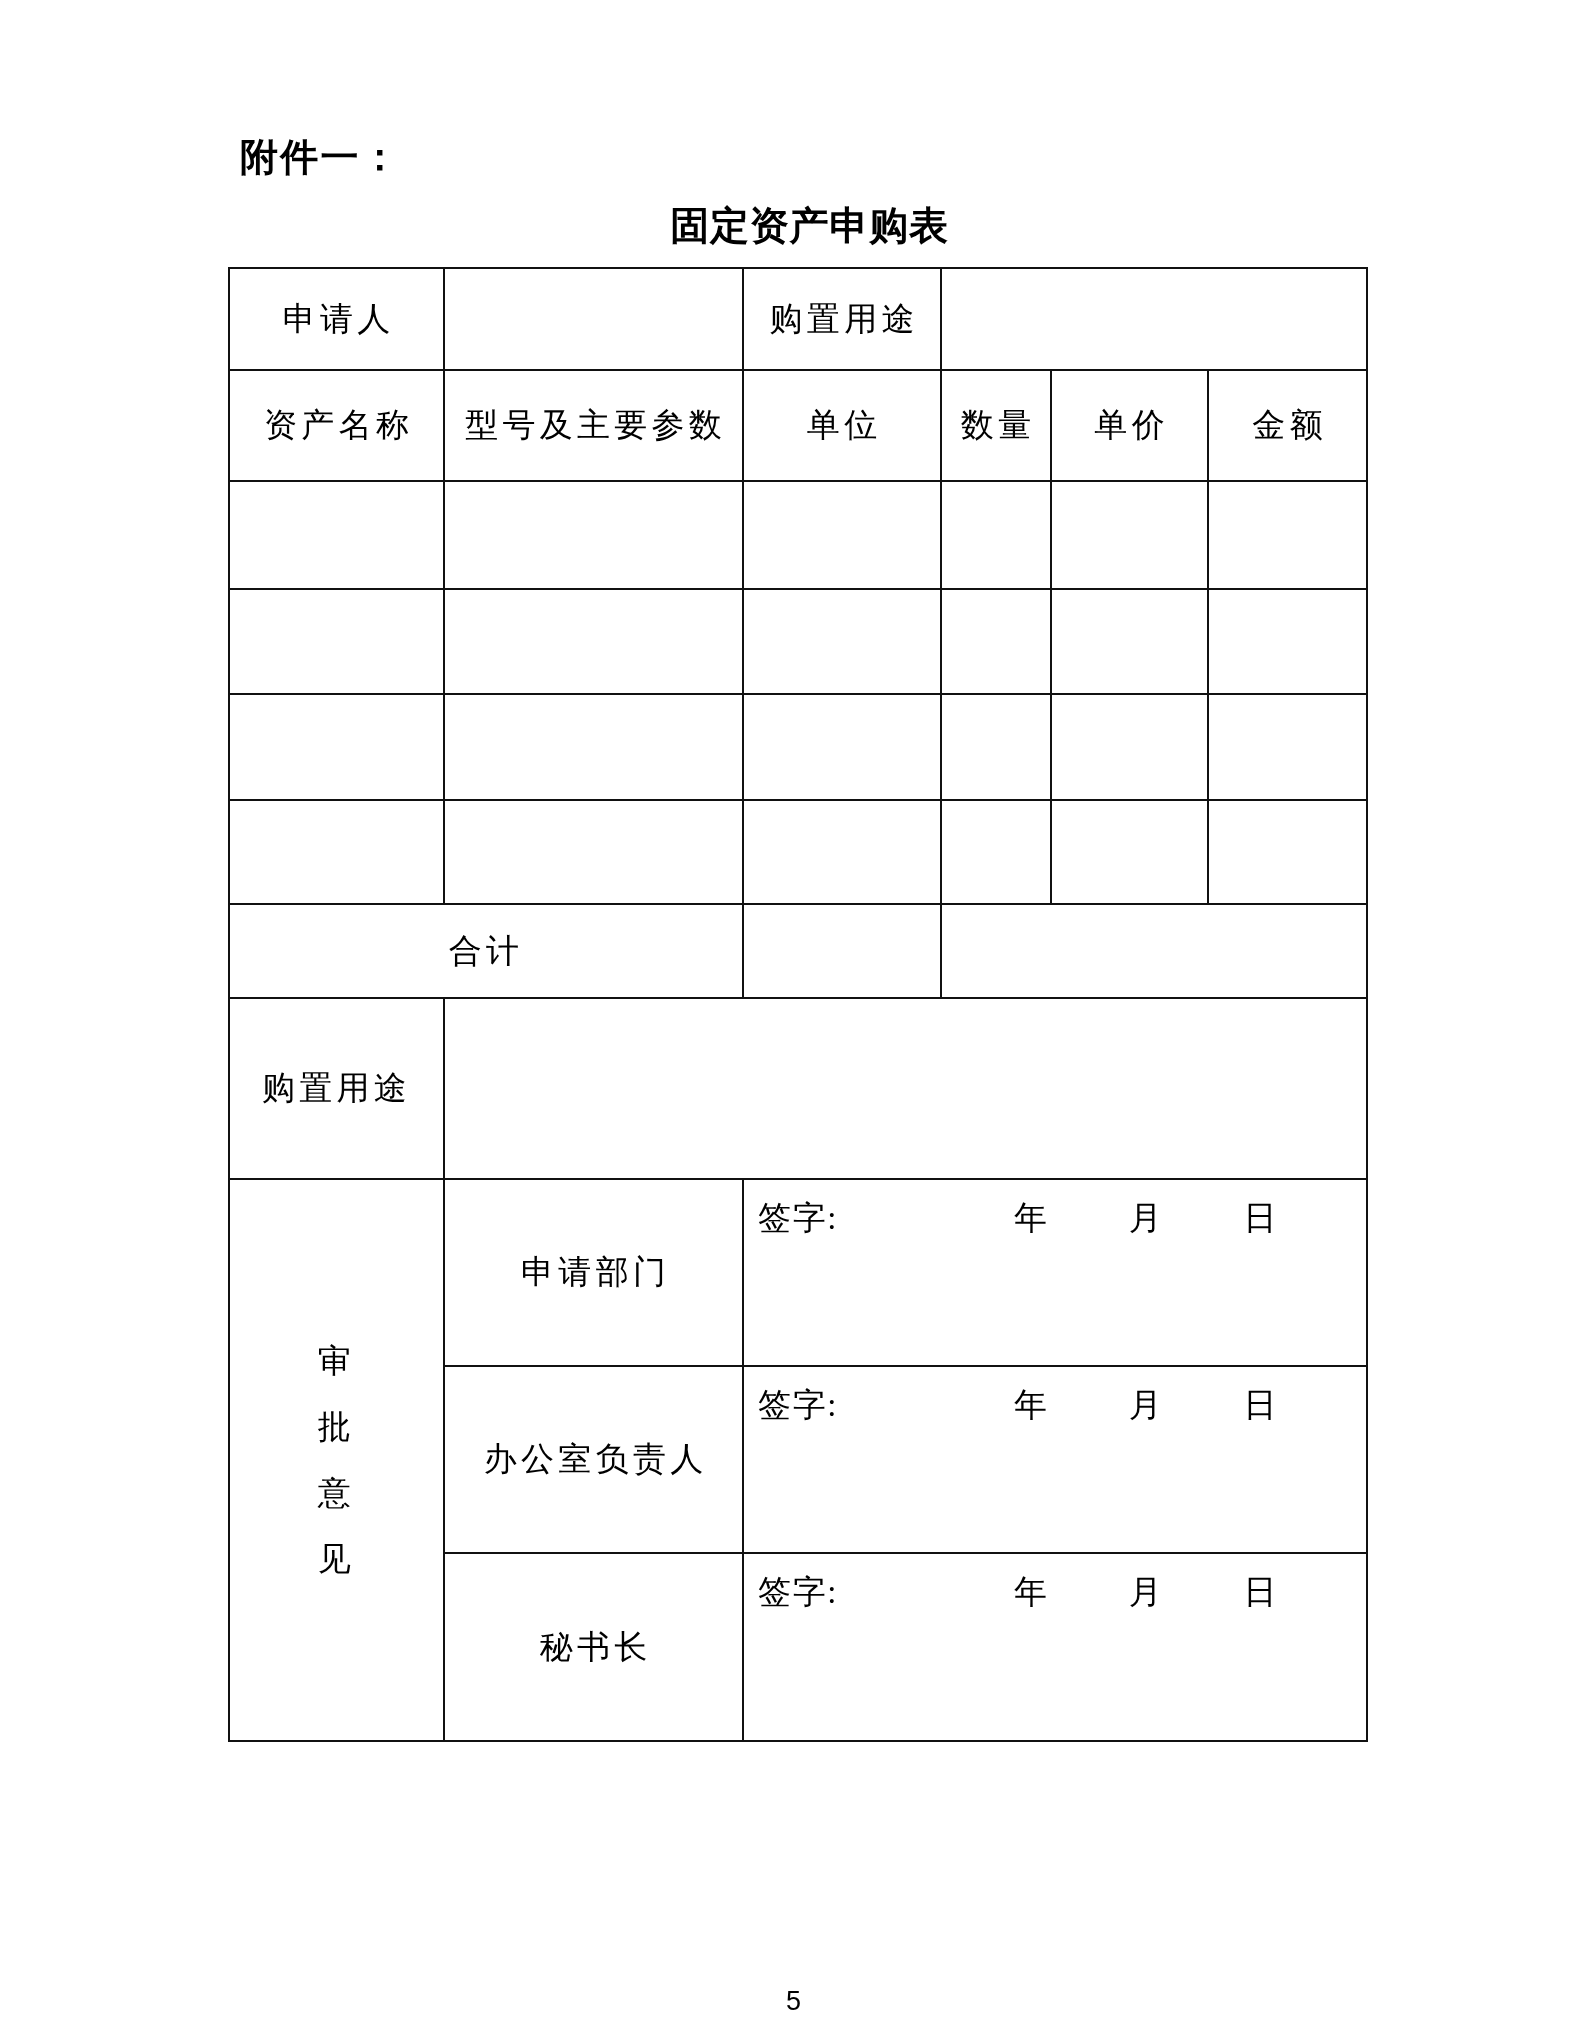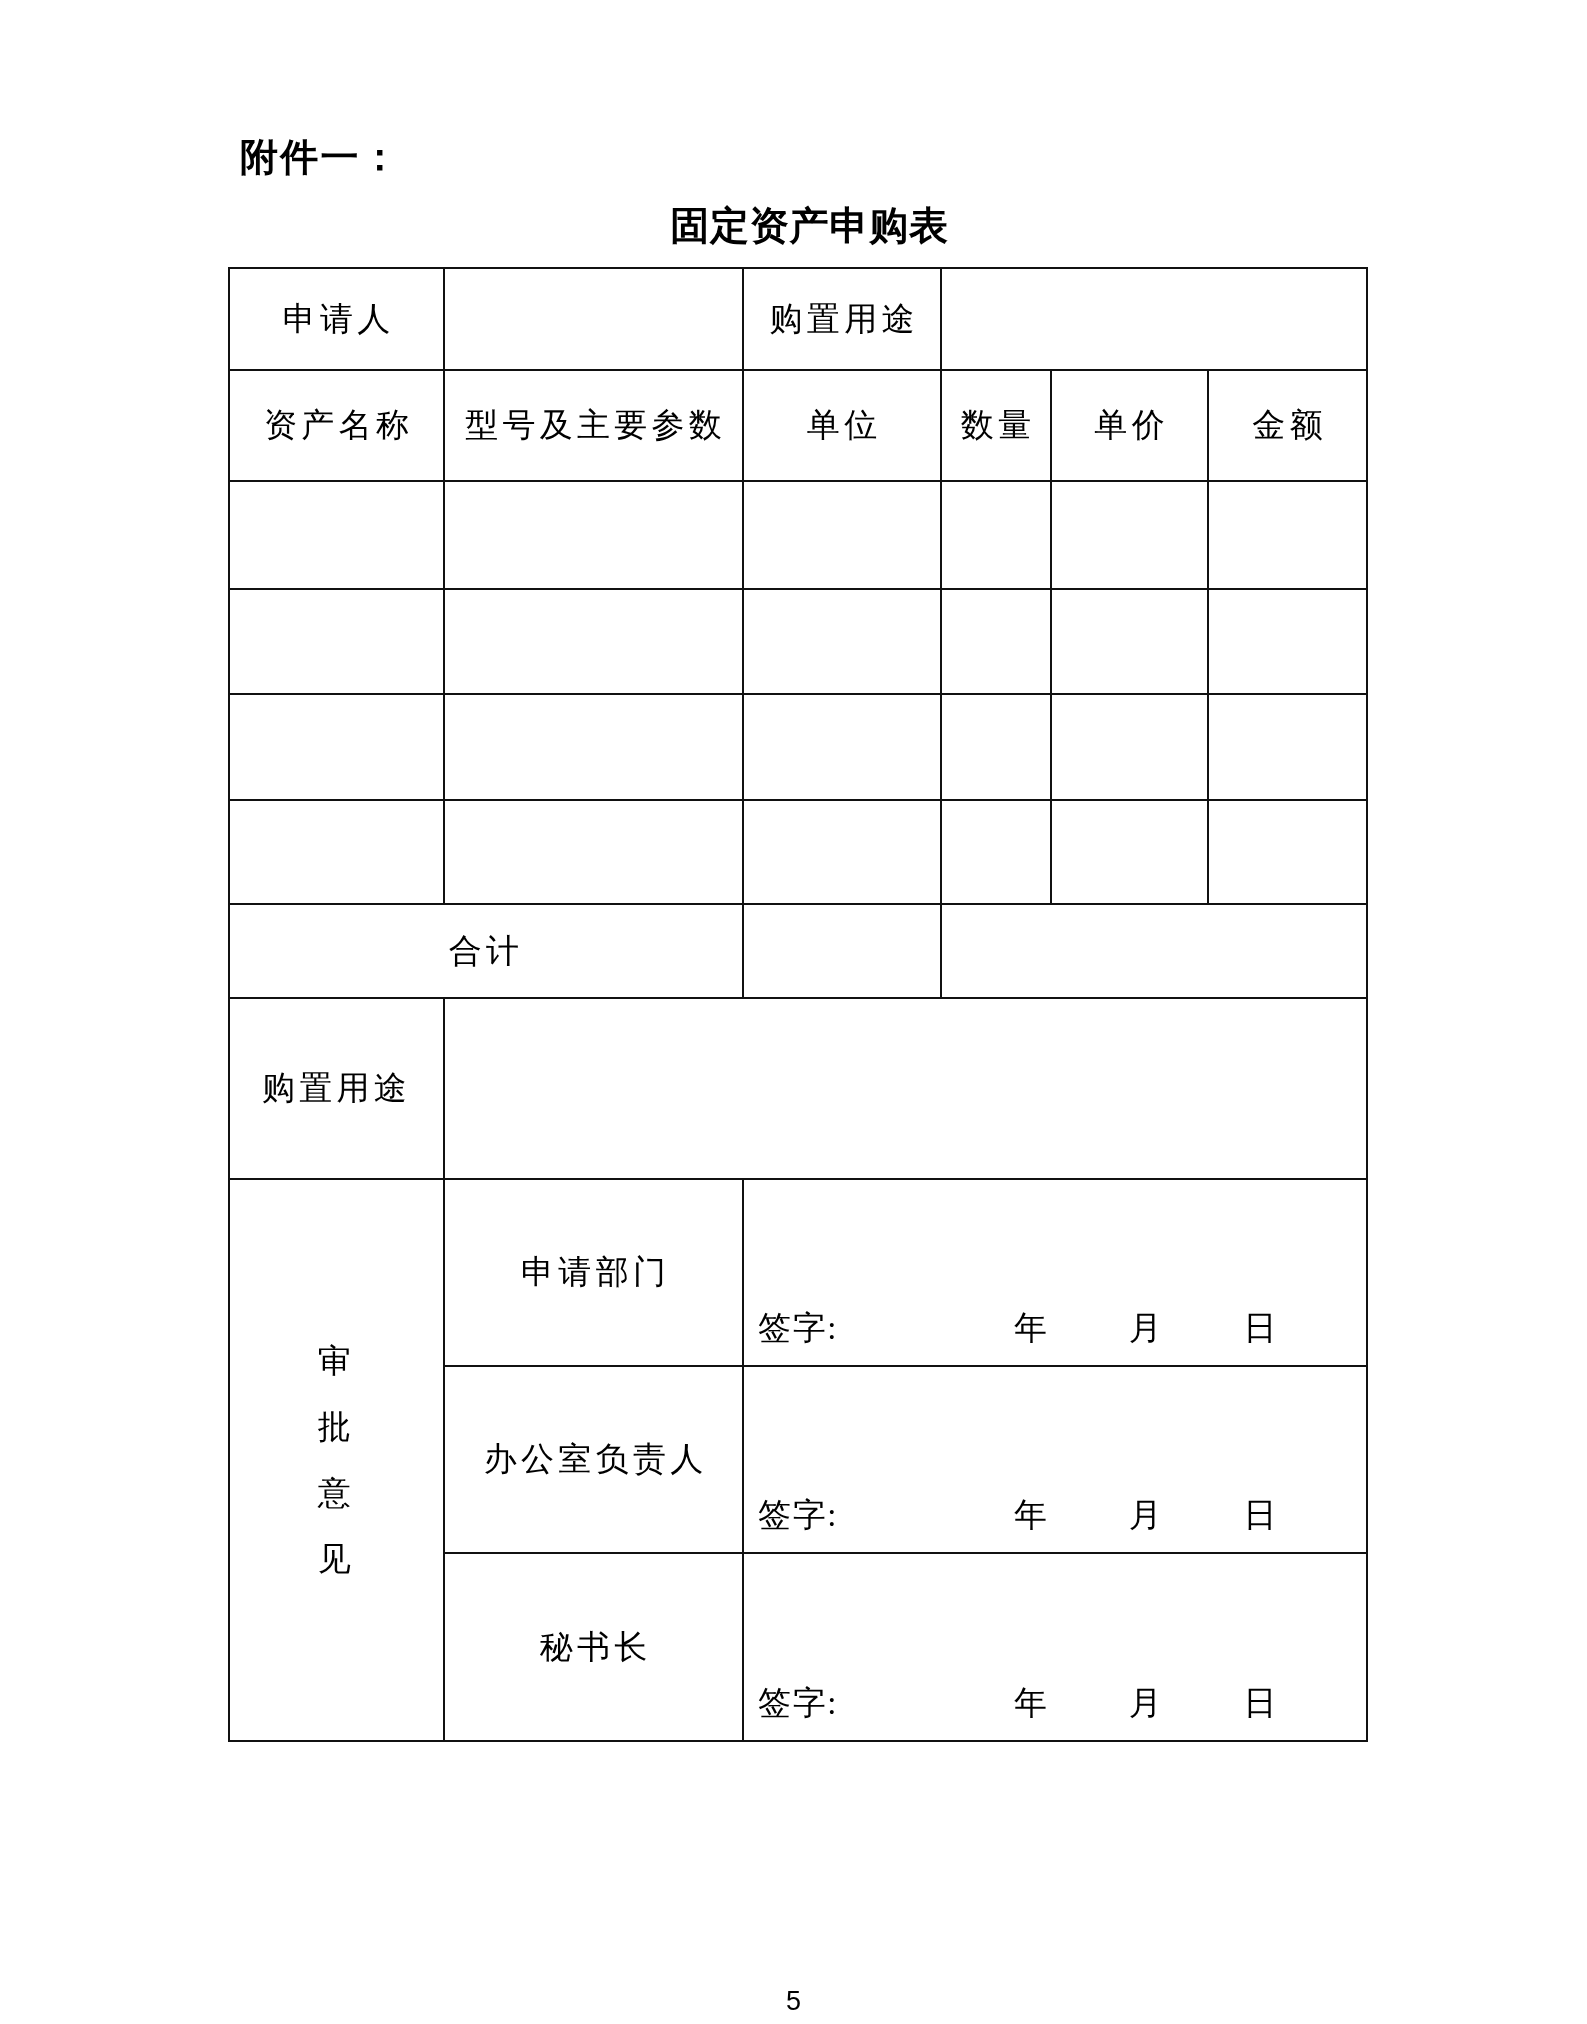--- a/index.html
+++ b/index.html
@@ -81,21 +81,20 @@
   }
   .approval-vertical span {
     display: block;
     line-height: 66px;
   }
   td.sign-cell {
     vertical-align: bottom;
   }
   .sign-line {
     display: flex;
-    align-items: flex-end;
     box-sizing: border-box;
     width: 100%;
     height: 100%;
     padding: 16px 88px 14px 14px;
     letter-spacing: 0.05em;
   }
   .sign-label {
     white-space: nowrap;
   }
   .ymd {

